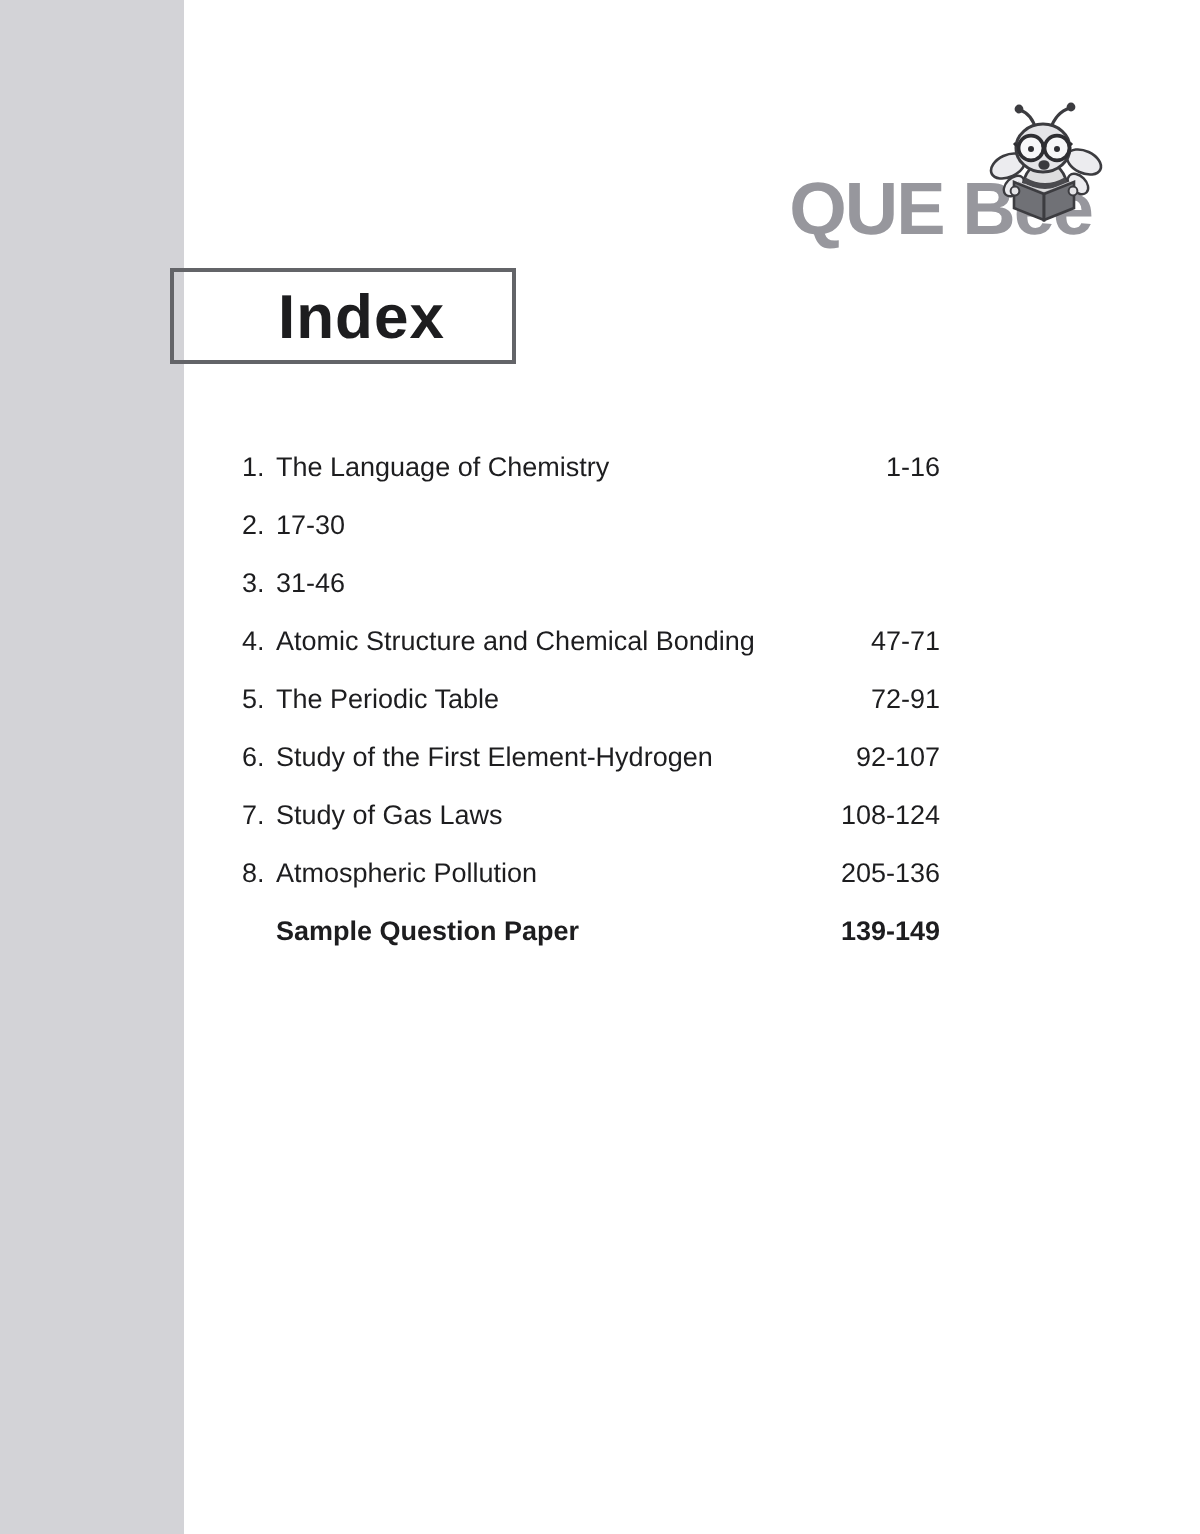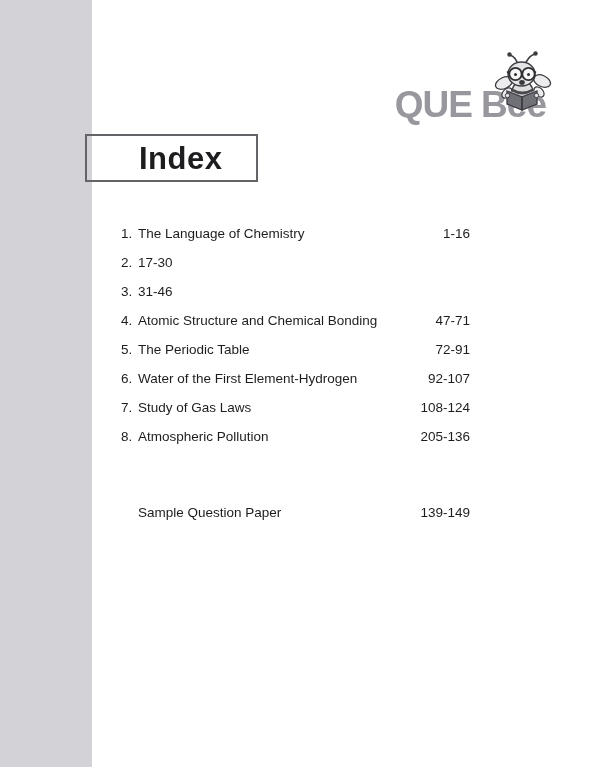--- a/index.html
+++ b/index.html
@@ -69,21 +69,21 @@
     height: 29px;
     display: flex;
     align-items: center;
     font-size: 13.5px;
     font-weight: 500;
     color: #1d1d1f;
   }
   .toc-row .num   { width: 17px; flex: 0 0 auto; }
   .toc-row .title { flex: 1 1 auto; }
   .toc-row .pages { flex: 0 0 auto; text-align: center; }
-  .toc-row.bold   { font-weight: 400; margin-top: 47px; }
+  .toc-row.bold   { font-weight: 700; }
 </style>
 </head>
 <body>
 
 <div class="canvas">
 
   <div class="gray-strip"></div>
 
   <div class="logo-text">QUE Bee</div>
 
@@ -149,21 +149,21 @@
         <span class="title">Atomic Structure and Chemical Bonding</span>
         <span class="pages">47-71</span>
       </div>
       <div class="toc-row">
         <span class="num">5.</span>
         <span class="title">The Periodic Table</span>
         <span class="pages">72-91</span>
       </div>
       <div class="toc-row">
         <span class="num">6.</span>
-        <span class="title">Water of the First Element-Hydrogen</span>
+        <span class="title">Study of the First Element-Hydrogen</span>
         <span class="pages">92-107</span>
       </div>
       <div class="toc-row">
         <span class="num">7.</span>
         <span class="title">Study of Gas Laws</span>
         <span class="pages">108-124</span>
       </div>
       <div class="toc-row">
         <span class="num">8.</span>
         <span class="title">Atmospheric Pollution</span>

